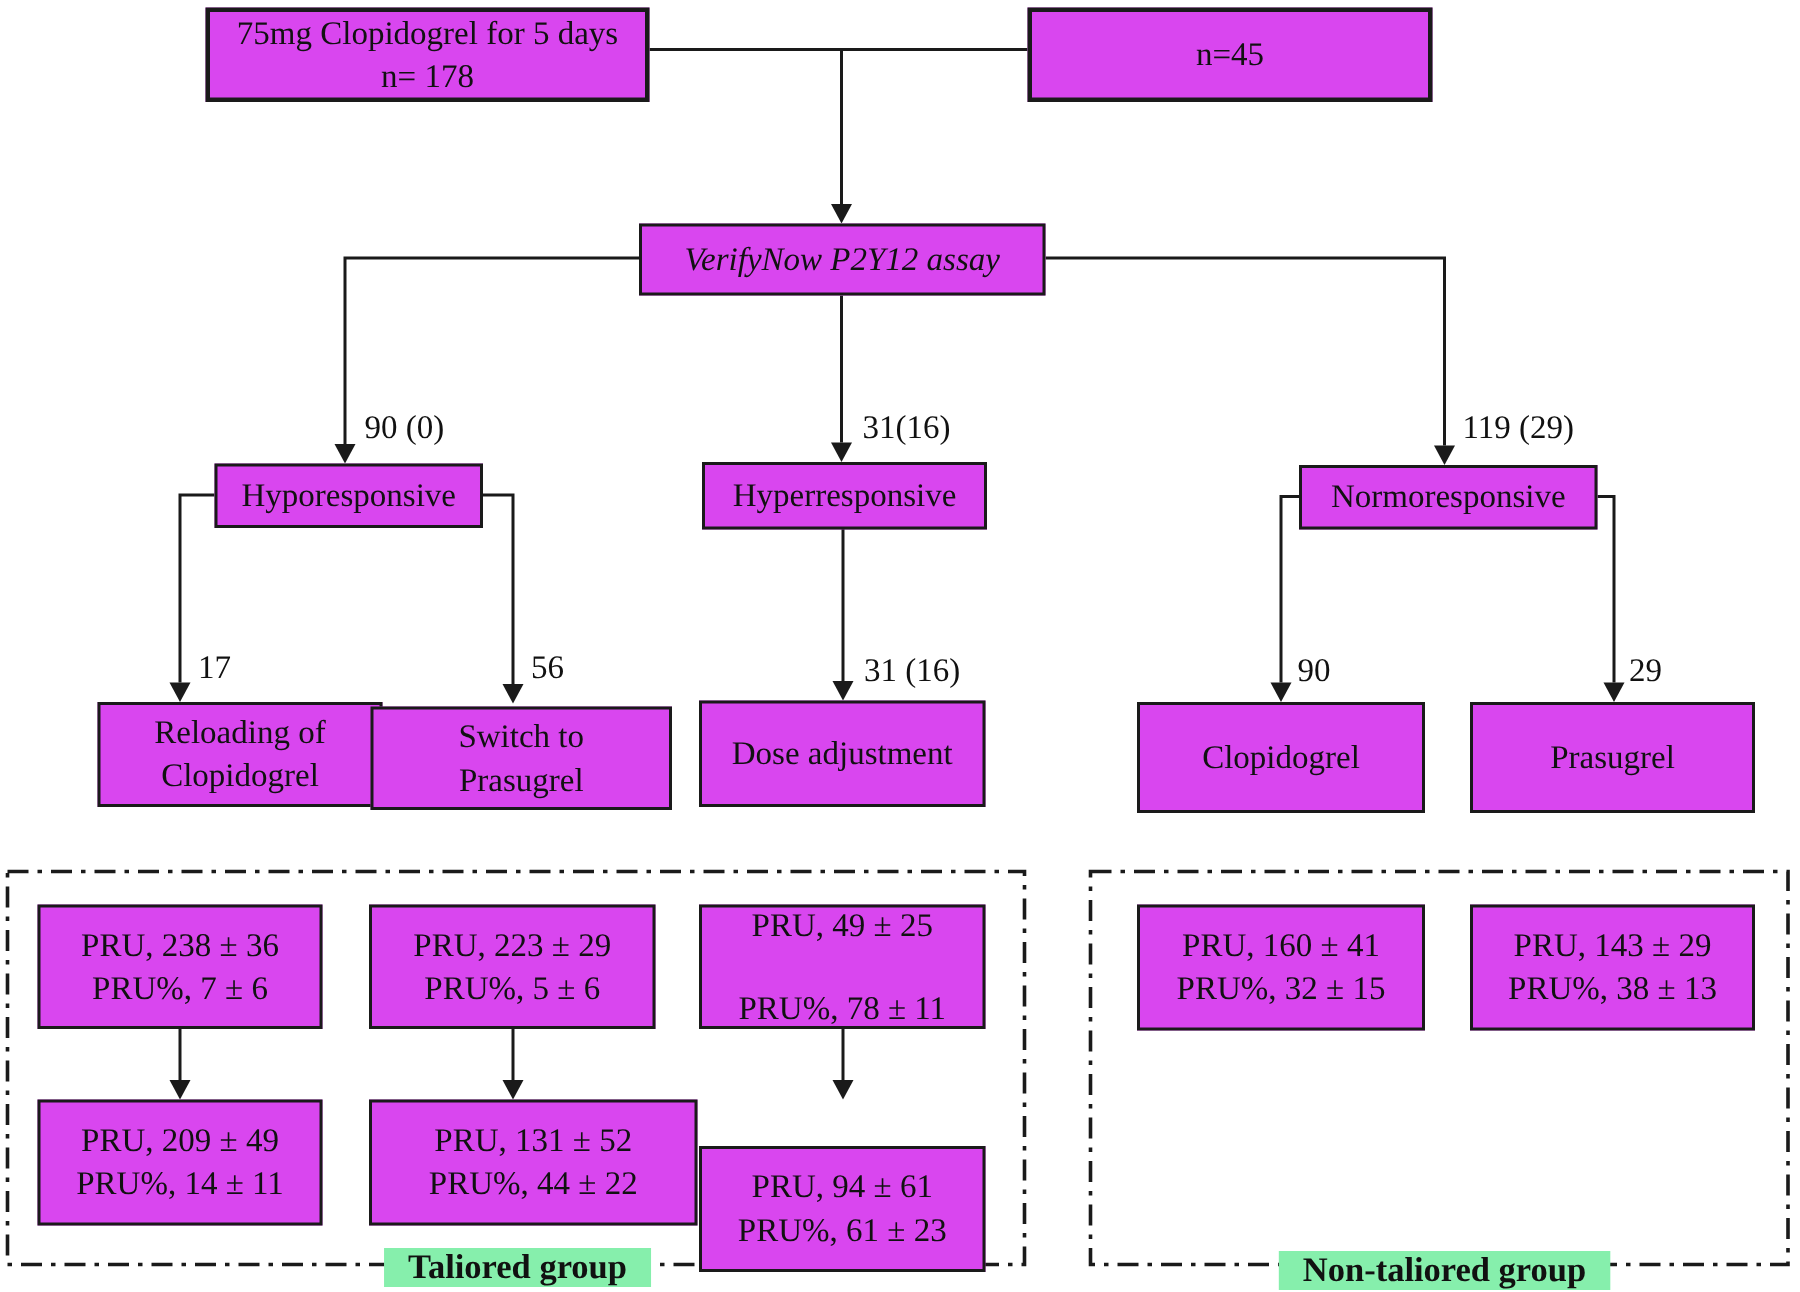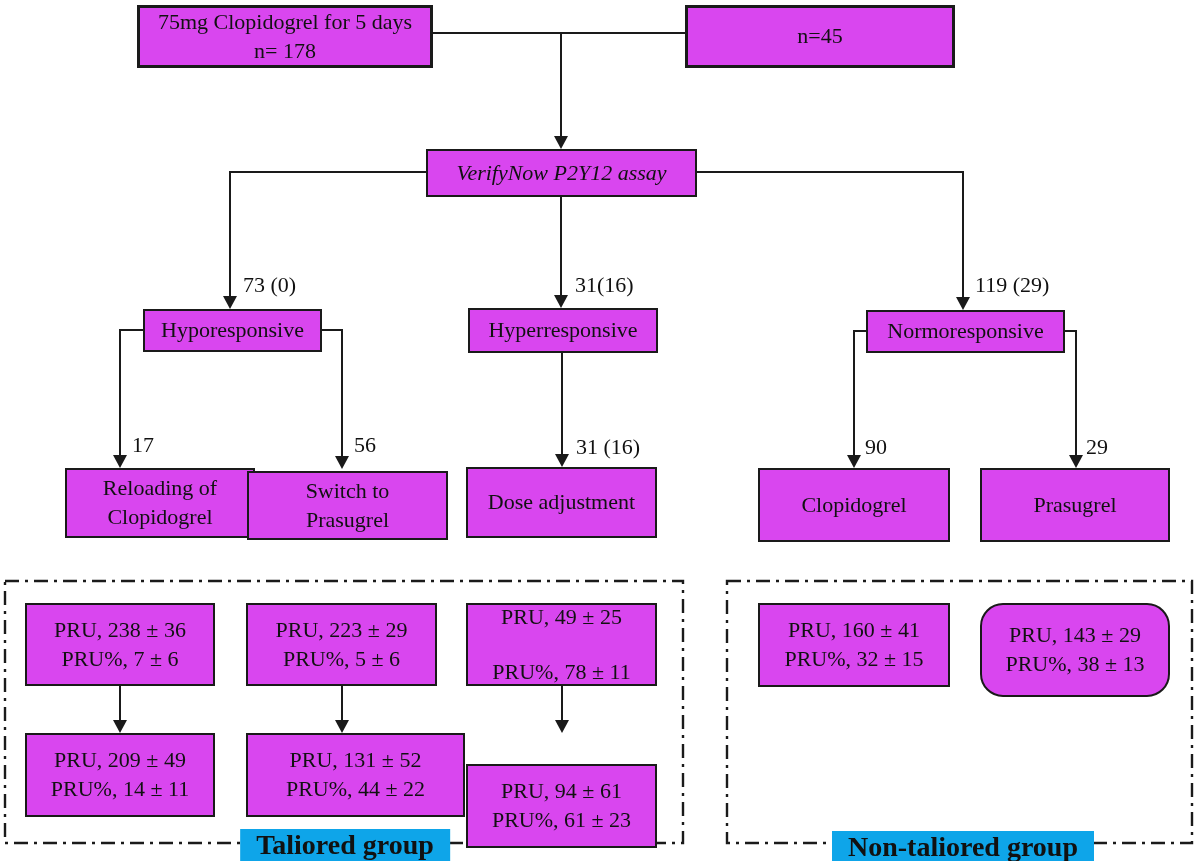--- a/index.html
+++ b/index.html
@@ -34,22 +34,22 @@
   .box.thick { border-width: 3px; }
   .count {
     position: absolute;
     font-size: 22px;
     white-space: nowrap;
   }
   .group-label {
     position: absolute;
     transform: translate(-50%, -50%);
     font-weight: bold;
-    font-size: 28px;
-    background: #0ea5e9;
+    font-size: 23px;
+    background: #86efac;
     padding: 0 16px;
     white-space: nowrap;
   }
 </style>
 </head>
 <body>
 
 <div class="canvas">
 
   <svg class="lines" viewBox="0 0 1200 861" fill="none" stroke="#1a1a1a" stroke-width="2">
@@ -119,21 +119,21 @@
     <span>n= 178</span>
   </div>
   <div class="box thick" style="left:685px; top:5px; width:270px; height:63px;">
     <span>n=45</span>
   </div>
 
   <div class="box" style="left:426px; top:149px; width:271px; height:48px;font-style:italic;">
     <span>VerifyNow P2Y12 assay</span>
   </div>
 
-  <span class="count" style="left:243px; top:272px;">73 (0)</span>
+  <span class="count" style="left:243px; top:272px;">90 (0)</span>
   <span class="count" style="left:575px; top:272px;">31(16)</span>
   <span class="count" style="left:975px; top:272px;">119 (29)</span>
 
   <div class="box" style="left:143px; top:309px; width:179px; height:43px;">
     <span>Hyporesponsive</span>
   </div>
   <div class="box" style="left:468px; top:308px; width:190px; height:45px;">
     <span>Hyperresponsive</span>
   </div>
   <div class="box" style="left:866px; top:310px; width:199px; height:43px;">
@@ -173,21 +173,21 @@
     <span>PRU%, 5 ± 6</span>
   </div>
   <div class="box" style="left:466px; top:603px; width:191px; height:83px;gap:26px;">
     <span>PRU, 49 ± 25</span>
     <span>PRU%, 78 ± 11</span>
   </div>
   <div class="box" style="left:758px; top:603px; width:192px; height:84px;">
     <span>PRU, 160 ± 41</span>
     <span>PRU%, 32 ± 15</span>
   </div>
-  <div class="box" style="left:980px; top:603px; width:190px; height:94px;border-radius:23px;">
+  <div class="box" style="left:980px; top:603px; width:190px; height:84px;">
     <span>PRU, 143 ± 29</span>
     <span>PRU%, 38 ± 13</span>
   </div>
 
   <div class="box" style="left:25px; top:733px; width:190px; height:84px;">
     <span>PRU, 209 ± 49</span>
     <span>PRU%, 14 ± 11</span>
   </div>
   <div class="box" style="left:246px; top:733px; width:219px; height:84px;">
     <span>PRU, 131 ± 52</span>

